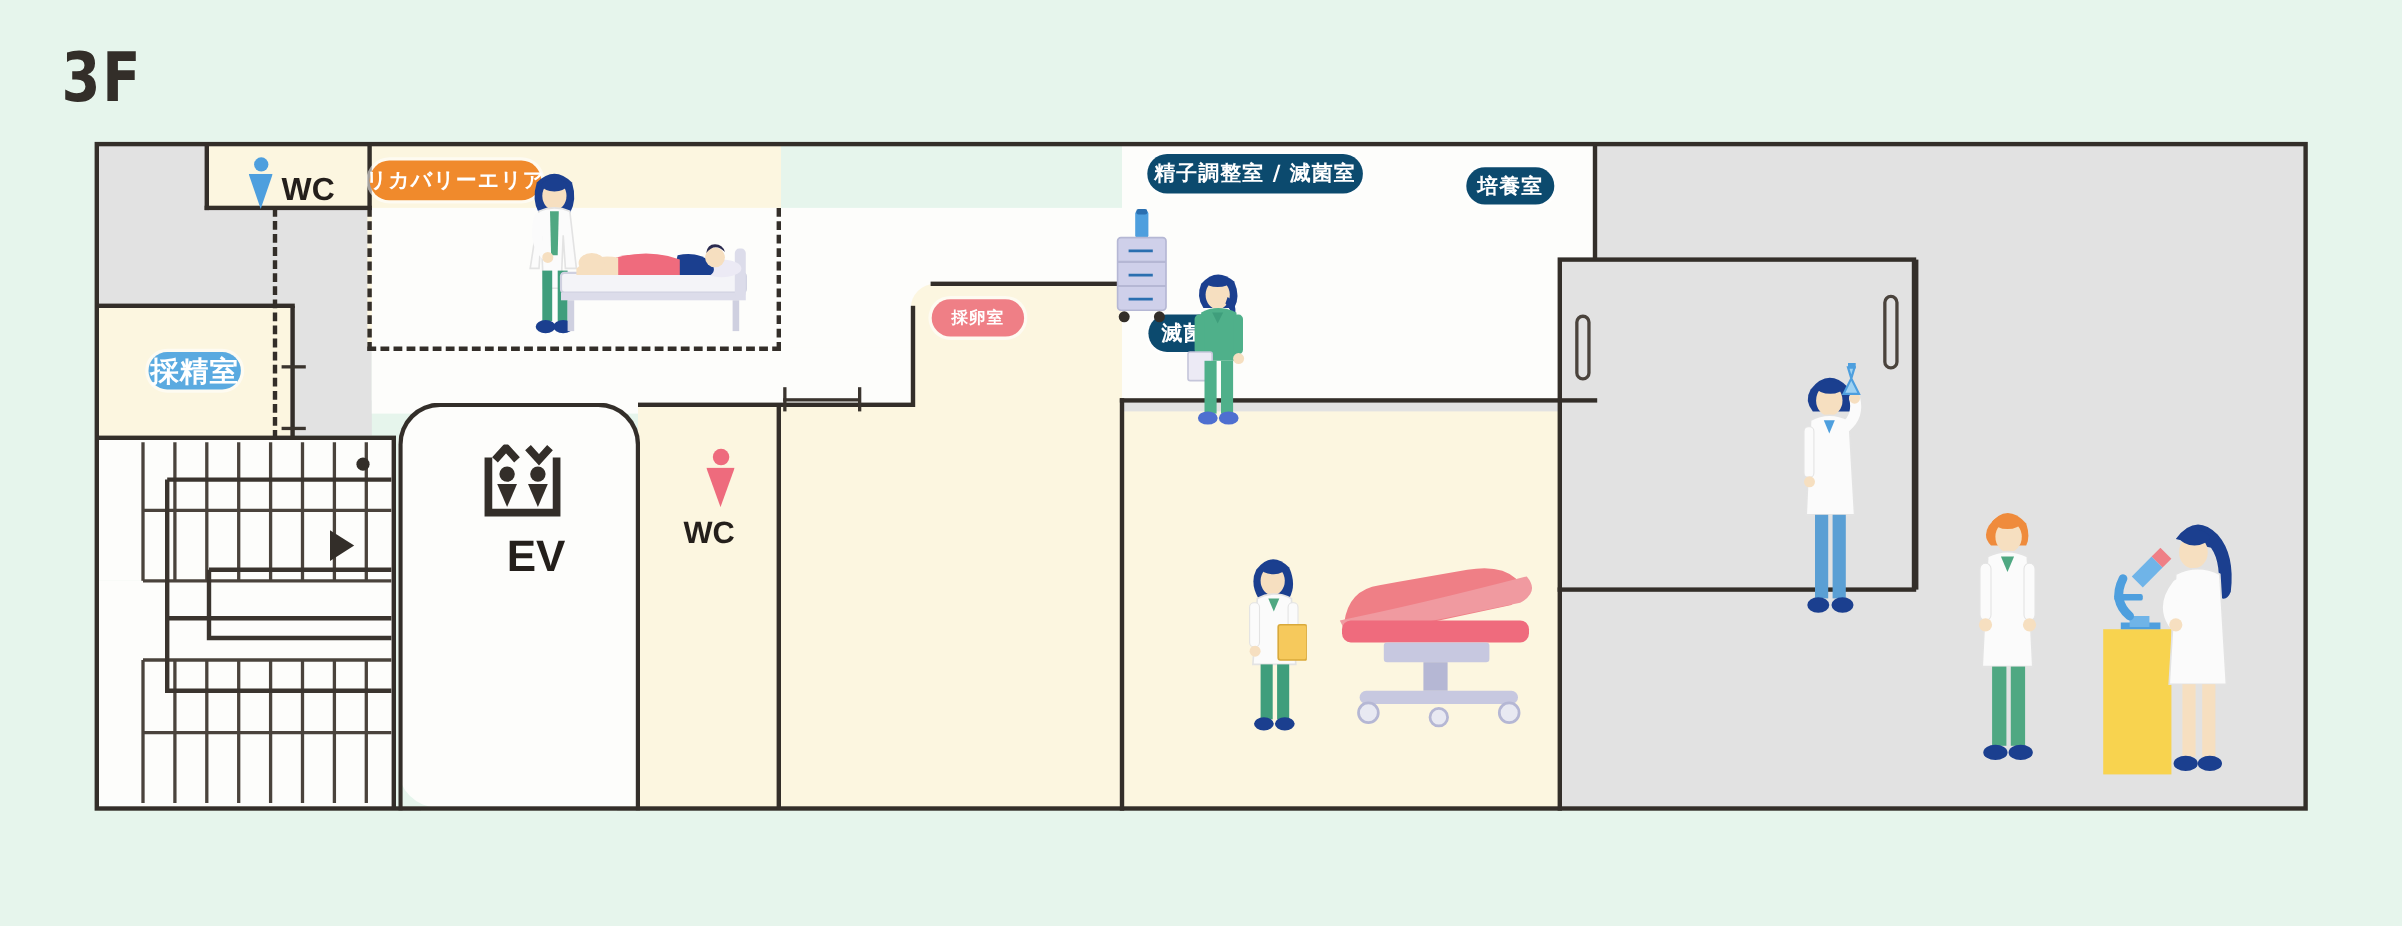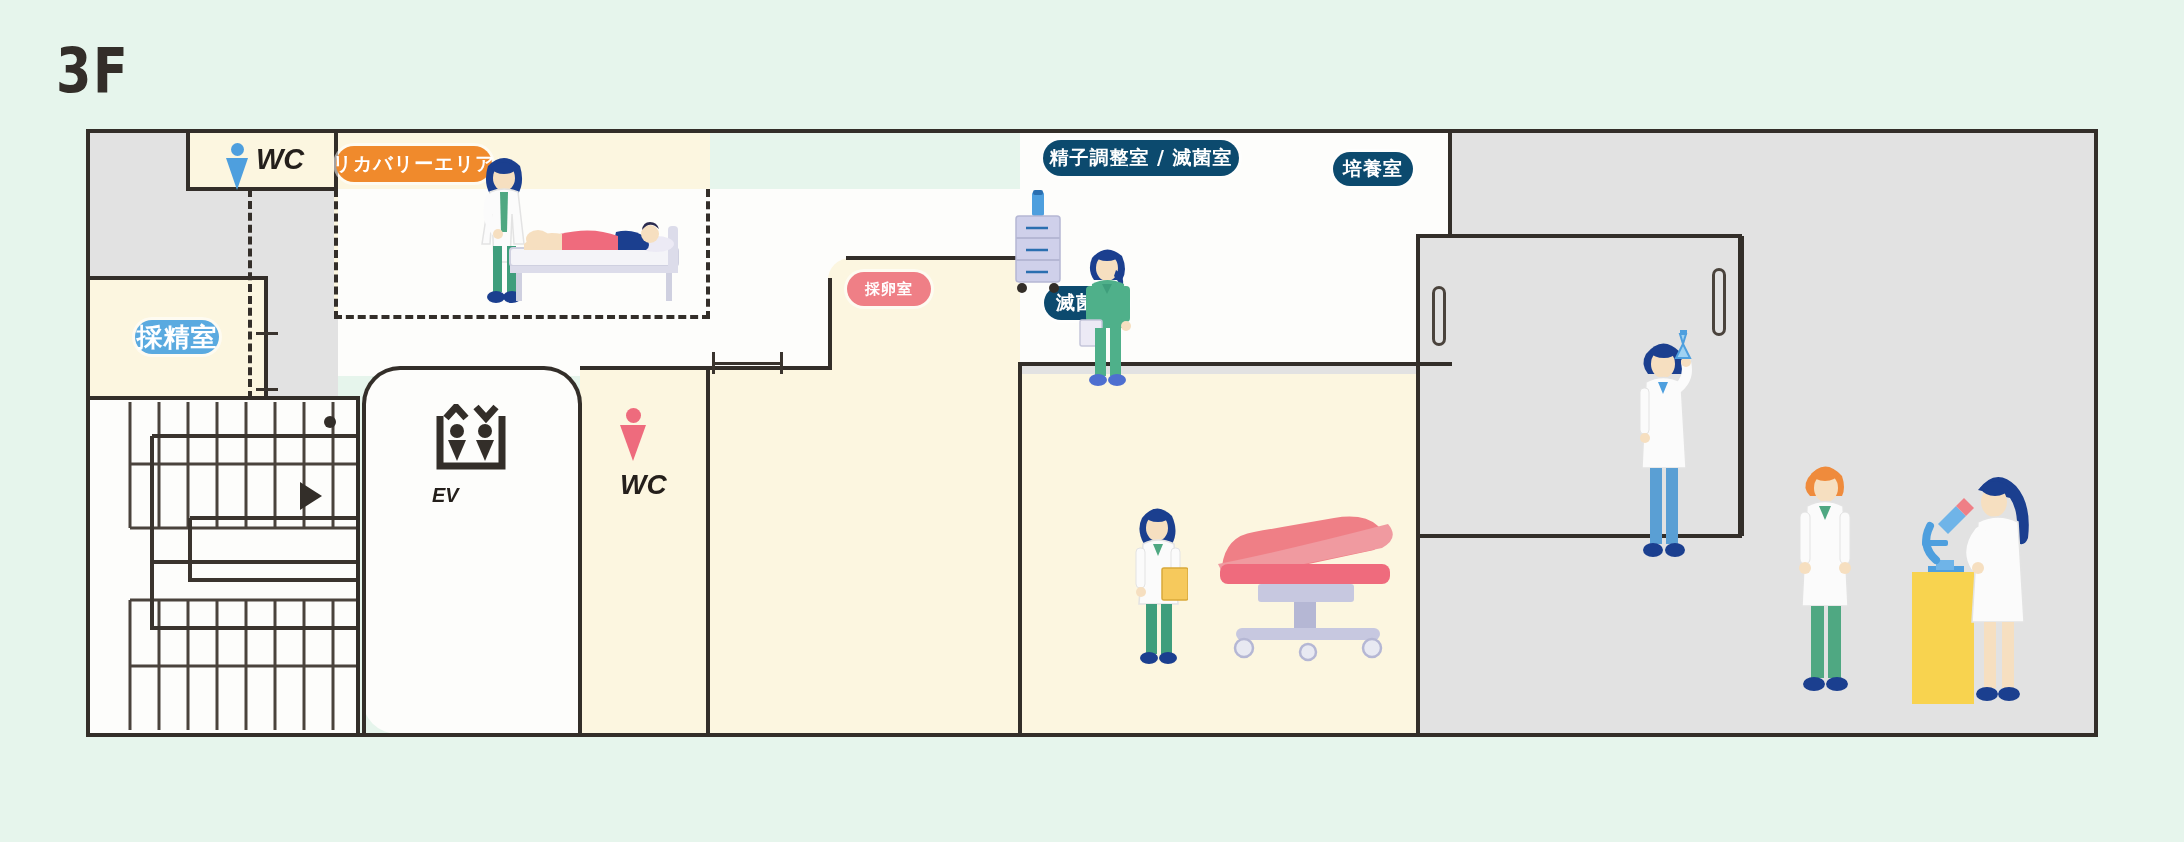--- a/index.html
+++ b/index.html
@@ -54,36 +54,36 @@
     white-space: nowrap;
     letter-spacing: 1px;
     box-shadow: 0 0 0 3px rgba(255,255,255,0.55);
   }
   .pill-blue   { background: #5aaae0; }
   .pill-orange { background: #f08a2c; }
   .pill-pink   { background: #ef7f86; }
   .pill-navy   { background: #0c4a6e; }
 
   
-  .marker { position: absolute; display: flex; align-items: flex-start; font-style: italic; }
+  .marker { position: absolute; display: flex; align-items: flex-end; }
   .marker-col { flex-direction: column; }
   .wc-text {
     font-family: "Liberation Sans", sans-serif;
     font-weight: 600; color: #241f1b;
   }
   .person { position: relative; }
   .person .head { border-radius: 50%; margin: 0 auto; }
   .person .body {
     margin: 2px auto 0;
     clip-path: polygon(50% 100%, 0% 0%, 100% 0%);
   }
 
   .ev-label {
     font-family: "Liberation Sans", sans-serif;
-    font-size: 20px; font-weight: 600; color: #241f1b;
+    font-size: 40px; font-weight: 600; color: #241f1b;
     margin-top: 6px; text-align: center;
   }
   .arrow-tip {
     position: absolute; width: 0; height: 0;
     border-top: 14px solid transparent;
     border-bottom: 14px solid transparent;
     border-left: 22px solid #332e29;
   }
   .handle {
     position: absolute;

